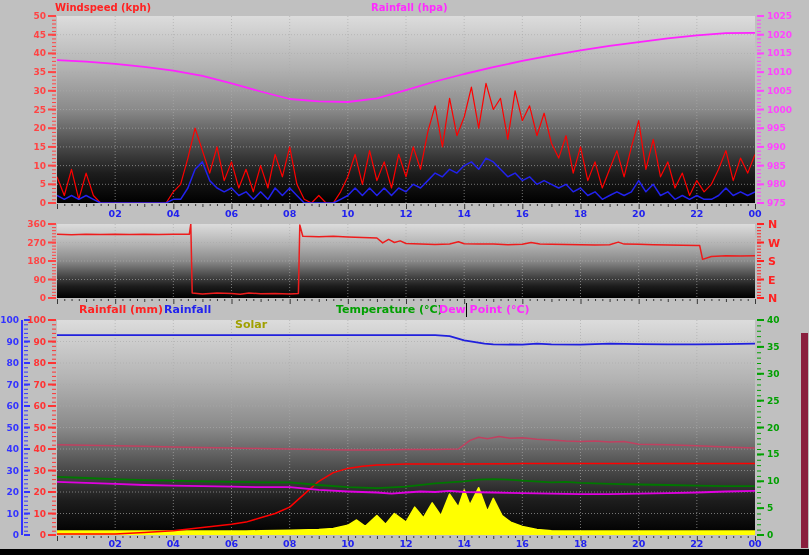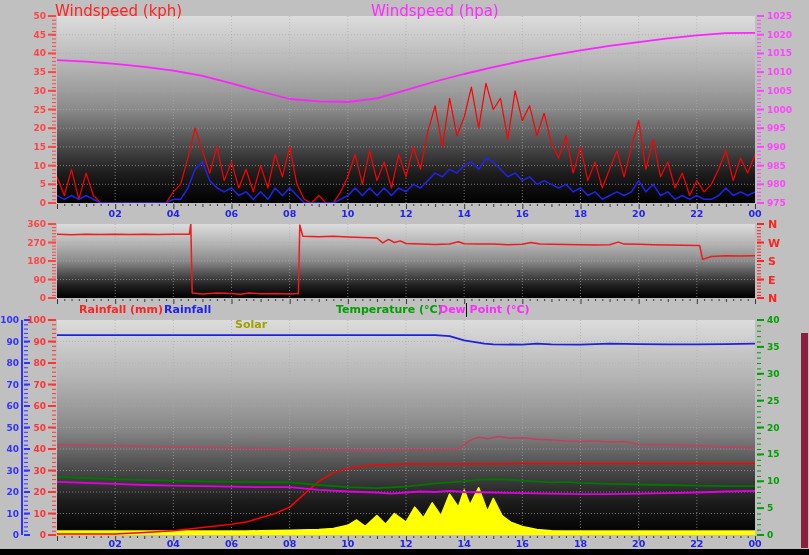--- a/index.html
+++ b/index.html
@@ -1,19 +1,19 @@
 <!DOCTYPE html>
 <html><head>
 <meta charset="utf-8">
 <style>
   html,body{margin:0;padding:0;}
   #win{position:relative;width:809px;height:555px;background:#c0c0c0;overflow:hidden;
        font-family:"DejaVu Sans",sans-serif;}
   .abs{position:absolute;}
-  .hdr{font-size:15px;font-weight:normal;white-space:nowrap;}
+  .hdr{font-size:10px;font-weight:bold;white-space:nowrap;}
   .slab{font-size:11px;font-weight:bold;white-space:nowrap;}
   #chart-layer{position:absolute;left:0;top:0;}
   #caret{width:1px;height:14px;background:#000;}
   #right-bar{width:7px;height:215px;background:#8a1f3e;}
   #bottom-strip{width:809px;height:6px;background:#000;}
 </style>
 </head>
 <body>
 
 <div id="win">
@@ -847,21 +847,21 @@
           <polyline points="57.0,444.7 86.1,445.2 115.2,445.8 144.3,446.3 173.3,446.9 202.4,447.4 231.5,447.9 260.6,448.5 289.7,449.0 318.8,449.5 347.8,450.1 376.9,450.1 406.0,449.5 435.1,449.5 458.4,449.0 470.0,440.4 478.7,437.2 487.4,438.8 499.1,436.6 510.7,438.3 522.3,437.7 536.9,439.3 551.4,439.9 566.0,440.9 580.5,441.5 595.0,440.9 609.6,442.0 624.1,441.5 638.7,444.2 667.8,444.7 696.8,445.8 725.9,446.9 755.0,447.9" fill="none" stroke="#c04060" stroke-width="1.5" stroke-linejoin="round" stroke-linecap="butt"></polyline>
           <polyline points="57.0,534.1 115.2,534.1 129.7,533.3 144.3,532.4 173.3,530.7 202.4,527.5 231.5,524.3 246.0,522.1 260.6,517.8 275.1,513.5 289.7,507.1 304.2,494.1 318.8,481.3 333.3,472.6 347.8,468.4 362.4,466.2 376.9,465.1 406.0,464.1 464.2,464.1 522.3,463.6 580.5,463.6 638.7,463.6 696.8,463.6 755.0,463.6" fill="none" stroke="#ff0000" stroke-width="1.5" stroke-linejoin="round" stroke-linecap="butt"></polyline>
           <polyline points="57.0,476.9 86.1,478.0 115.2,479.1 144.3,480.2 173.3,480.7 202.4,481.3 231.5,481.8 260.6,482.3 289.7,482.3 318.8,485.0 347.8,487.2 376.9,488.2 406.0,486.6 435.1,483.4 464.2,481.3 478.7,479.6 493.3,479.1 507.8,479.6 522.3,480.7 551.4,482.3 566.0,481.8 580.5,482.9 609.6,483.9 638.7,484.5 667.8,485.0 696.8,485.6 725.9,486.1 755.0,486.1" fill="none" stroke="#007800" stroke-width="1.8" stroke-linejoin="round" stroke-linecap="butt"></polyline>
           <polyline points="57.0,481.8 86.1,482.9 115.2,483.9 144.3,485.0 173.3,485.6 202.4,486.1 231.5,486.6 260.6,487.2 289.7,487.2 318.8,489.9 347.8,491.5 376.9,492.5 391.5,493.6 406.0,492.5 420.5,491.5 435.1,492.0 449.6,490.9 464.2,492.0 493.3,492.5 522.3,493.1 551.4,493.6 580.5,494.1 609.6,494.1 638.7,493.6 667.8,493.1 696.8,492.5 725.9,491.5 755.0,490.9" fill="none" stroke="#e000e0" stroke-width="1.8" stroke-linejoin="round" stroke-linecap="butt"></polyline>
           <polyline points="57.0,335.1 115.2,335.1 173.3,335.1 231.5,335.1 289.7,335.1 347.8,335.1 406.0,335.1 435.1,335.1 449.6,336.1 464.2,340.4 484.5,343.6 493.3,344.3 522.3,344.7 536.9,343.6 551.4,344.3 580.5,344.7 609.6,343.6 638.7,344.1 667.8,344.3 696.8,344.3 725.9,344.1 755.0,343.6" fill="none" stroke="#2020dd" stroke-width="1.8" stroke-linejoin="round" stroke-linecap="butt"></polyline>
         </g>
       </svg>
     </div>
 
   <div class="abs hdr" style="left: 55px; top: 2px; color: rgb(255, 34, 34);">Windspeed (kph)</div>
-  <div class="abs hdr" style="left: 371px; top: 2px; color: rgb(255, 42, 255);">Windspeed (hpa)</div>
+  <div class="abs hdr" style="left: 371px; top: 2px; color: rgb(255, 42, 255);">Rainfall (hpa)</div>
 
   <div class="abs slab" style="left: 79px; top: 303px; color: rgb(255, 34, 34);">Rainfall (mm)</div>
   <div class="abs slab" style="left: 164px; top: 303px; color: rgb(34, 34, 238);">Rainfall</div>
   <div class="abs slab" style="left: 235px; top: 318px; color: rgb(160, 160, 0);">Solar</div>
   <div class="abs slab" style="left: 336px; top: 303px; color: rgb(0, 160, 0);">Temperature (°C)</div>
   <div class="abs slab" style="left: 420px; top: 303px; color: rgb(255, 42, 255); padding-left: 19px;">Dew Point (°C)</div>
 
   <div id="caret" class="abs" style="left:466px;top:303px;"></div>
   <div id="right-bar" class="abs" style="left:801px;top:333px;"></div>
   <div id="bottom-strip" class="abs" style="left:0;top:549px;"></div>

